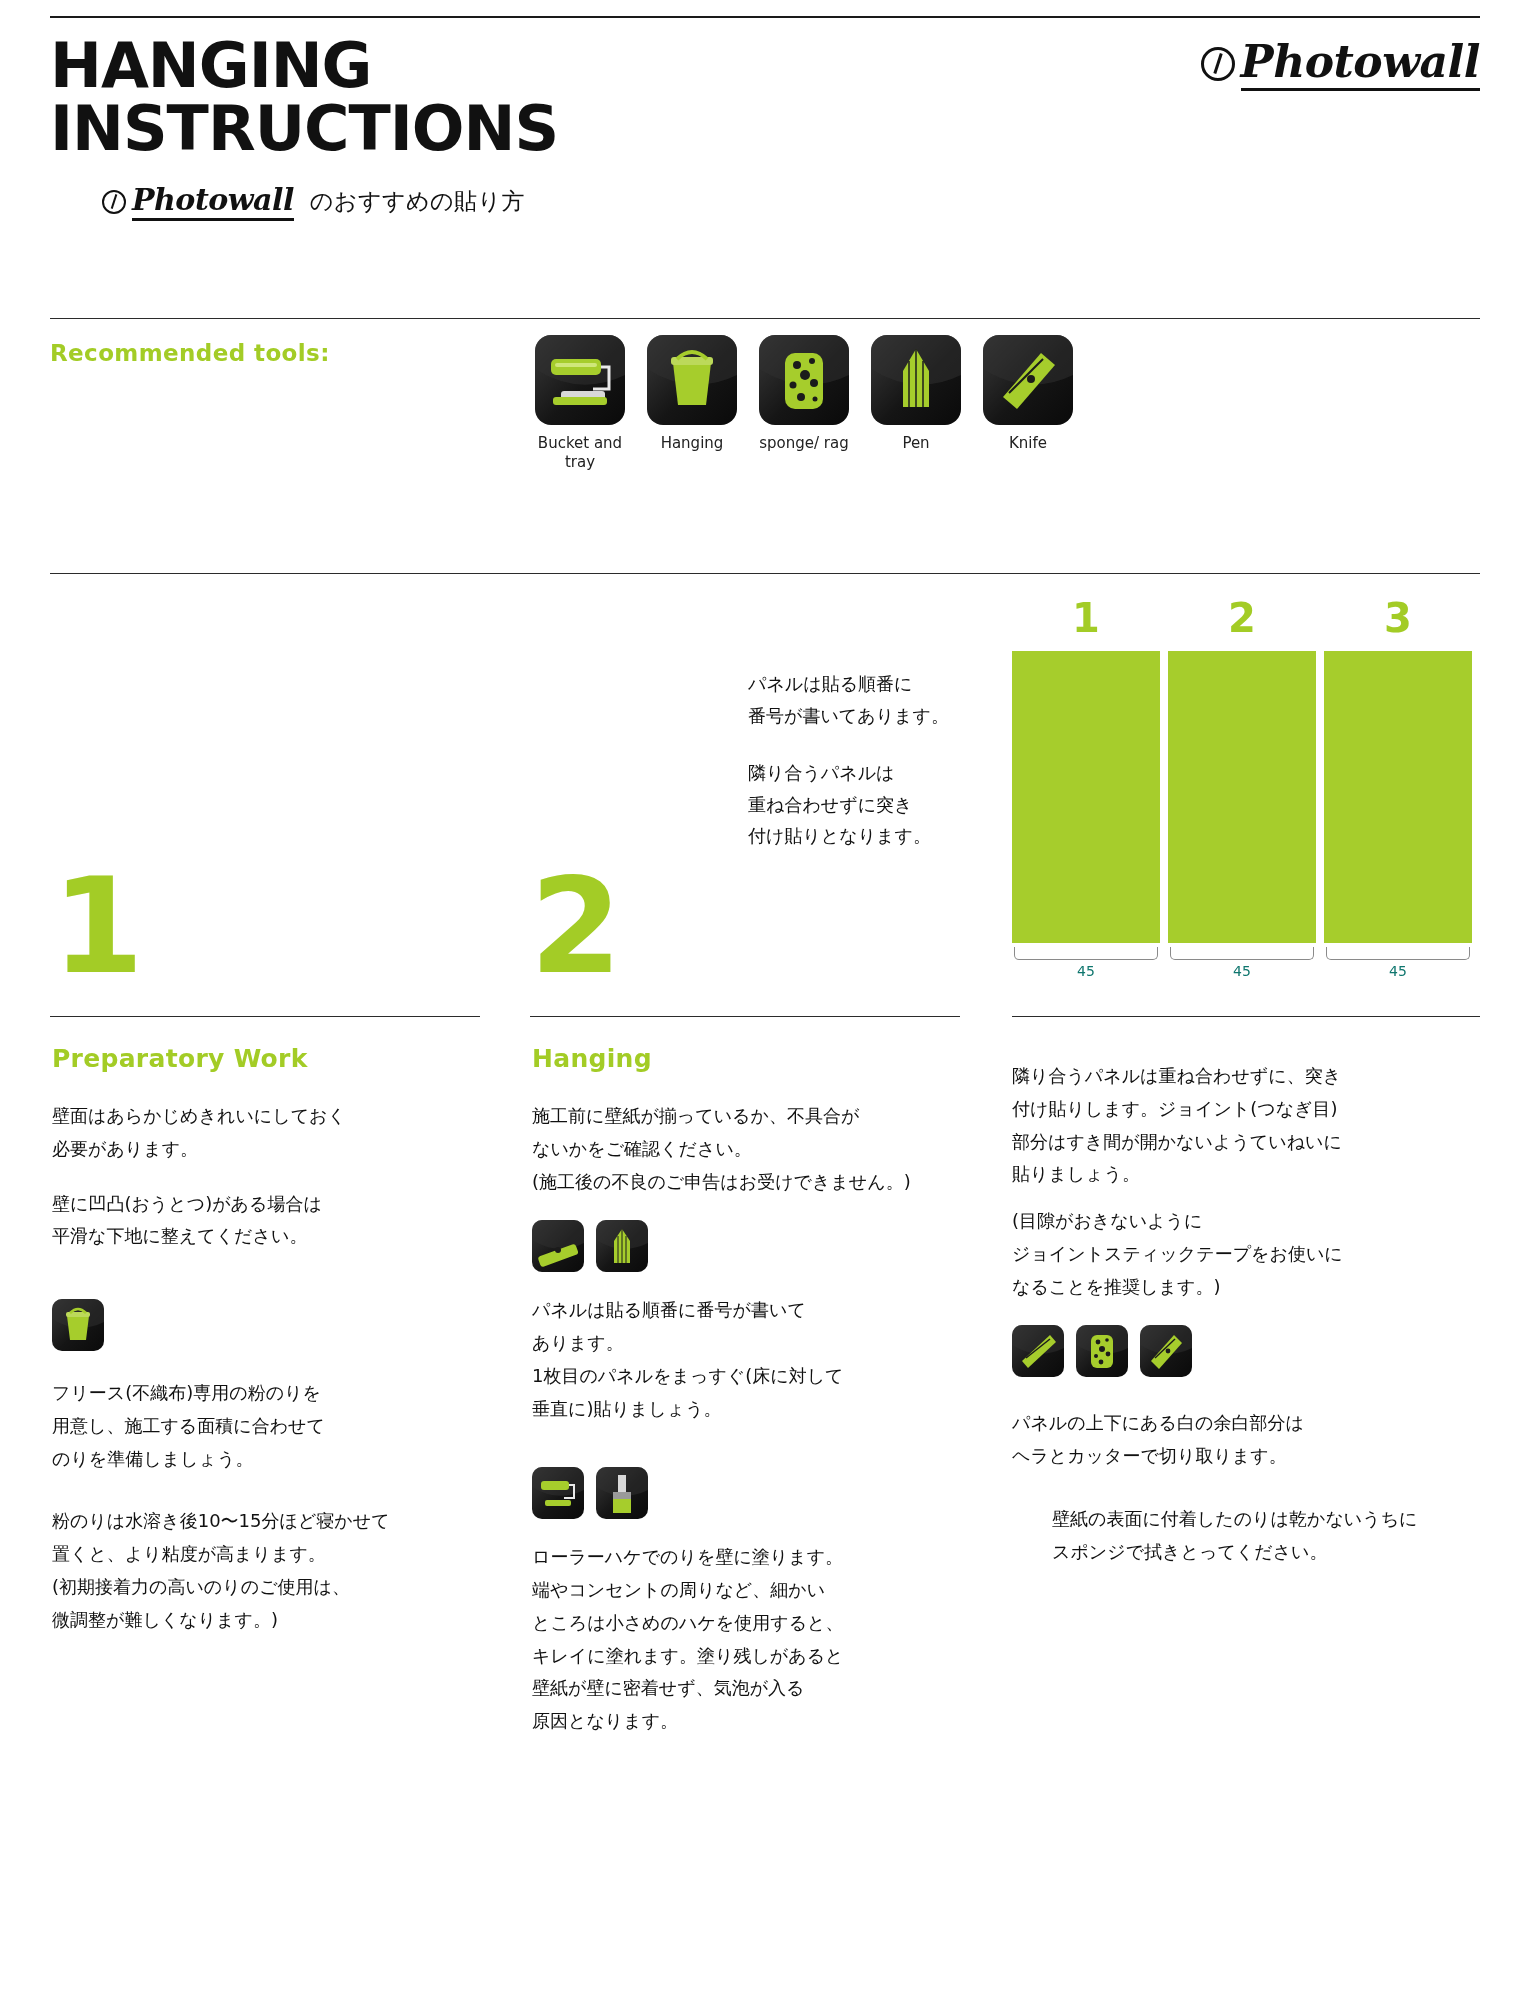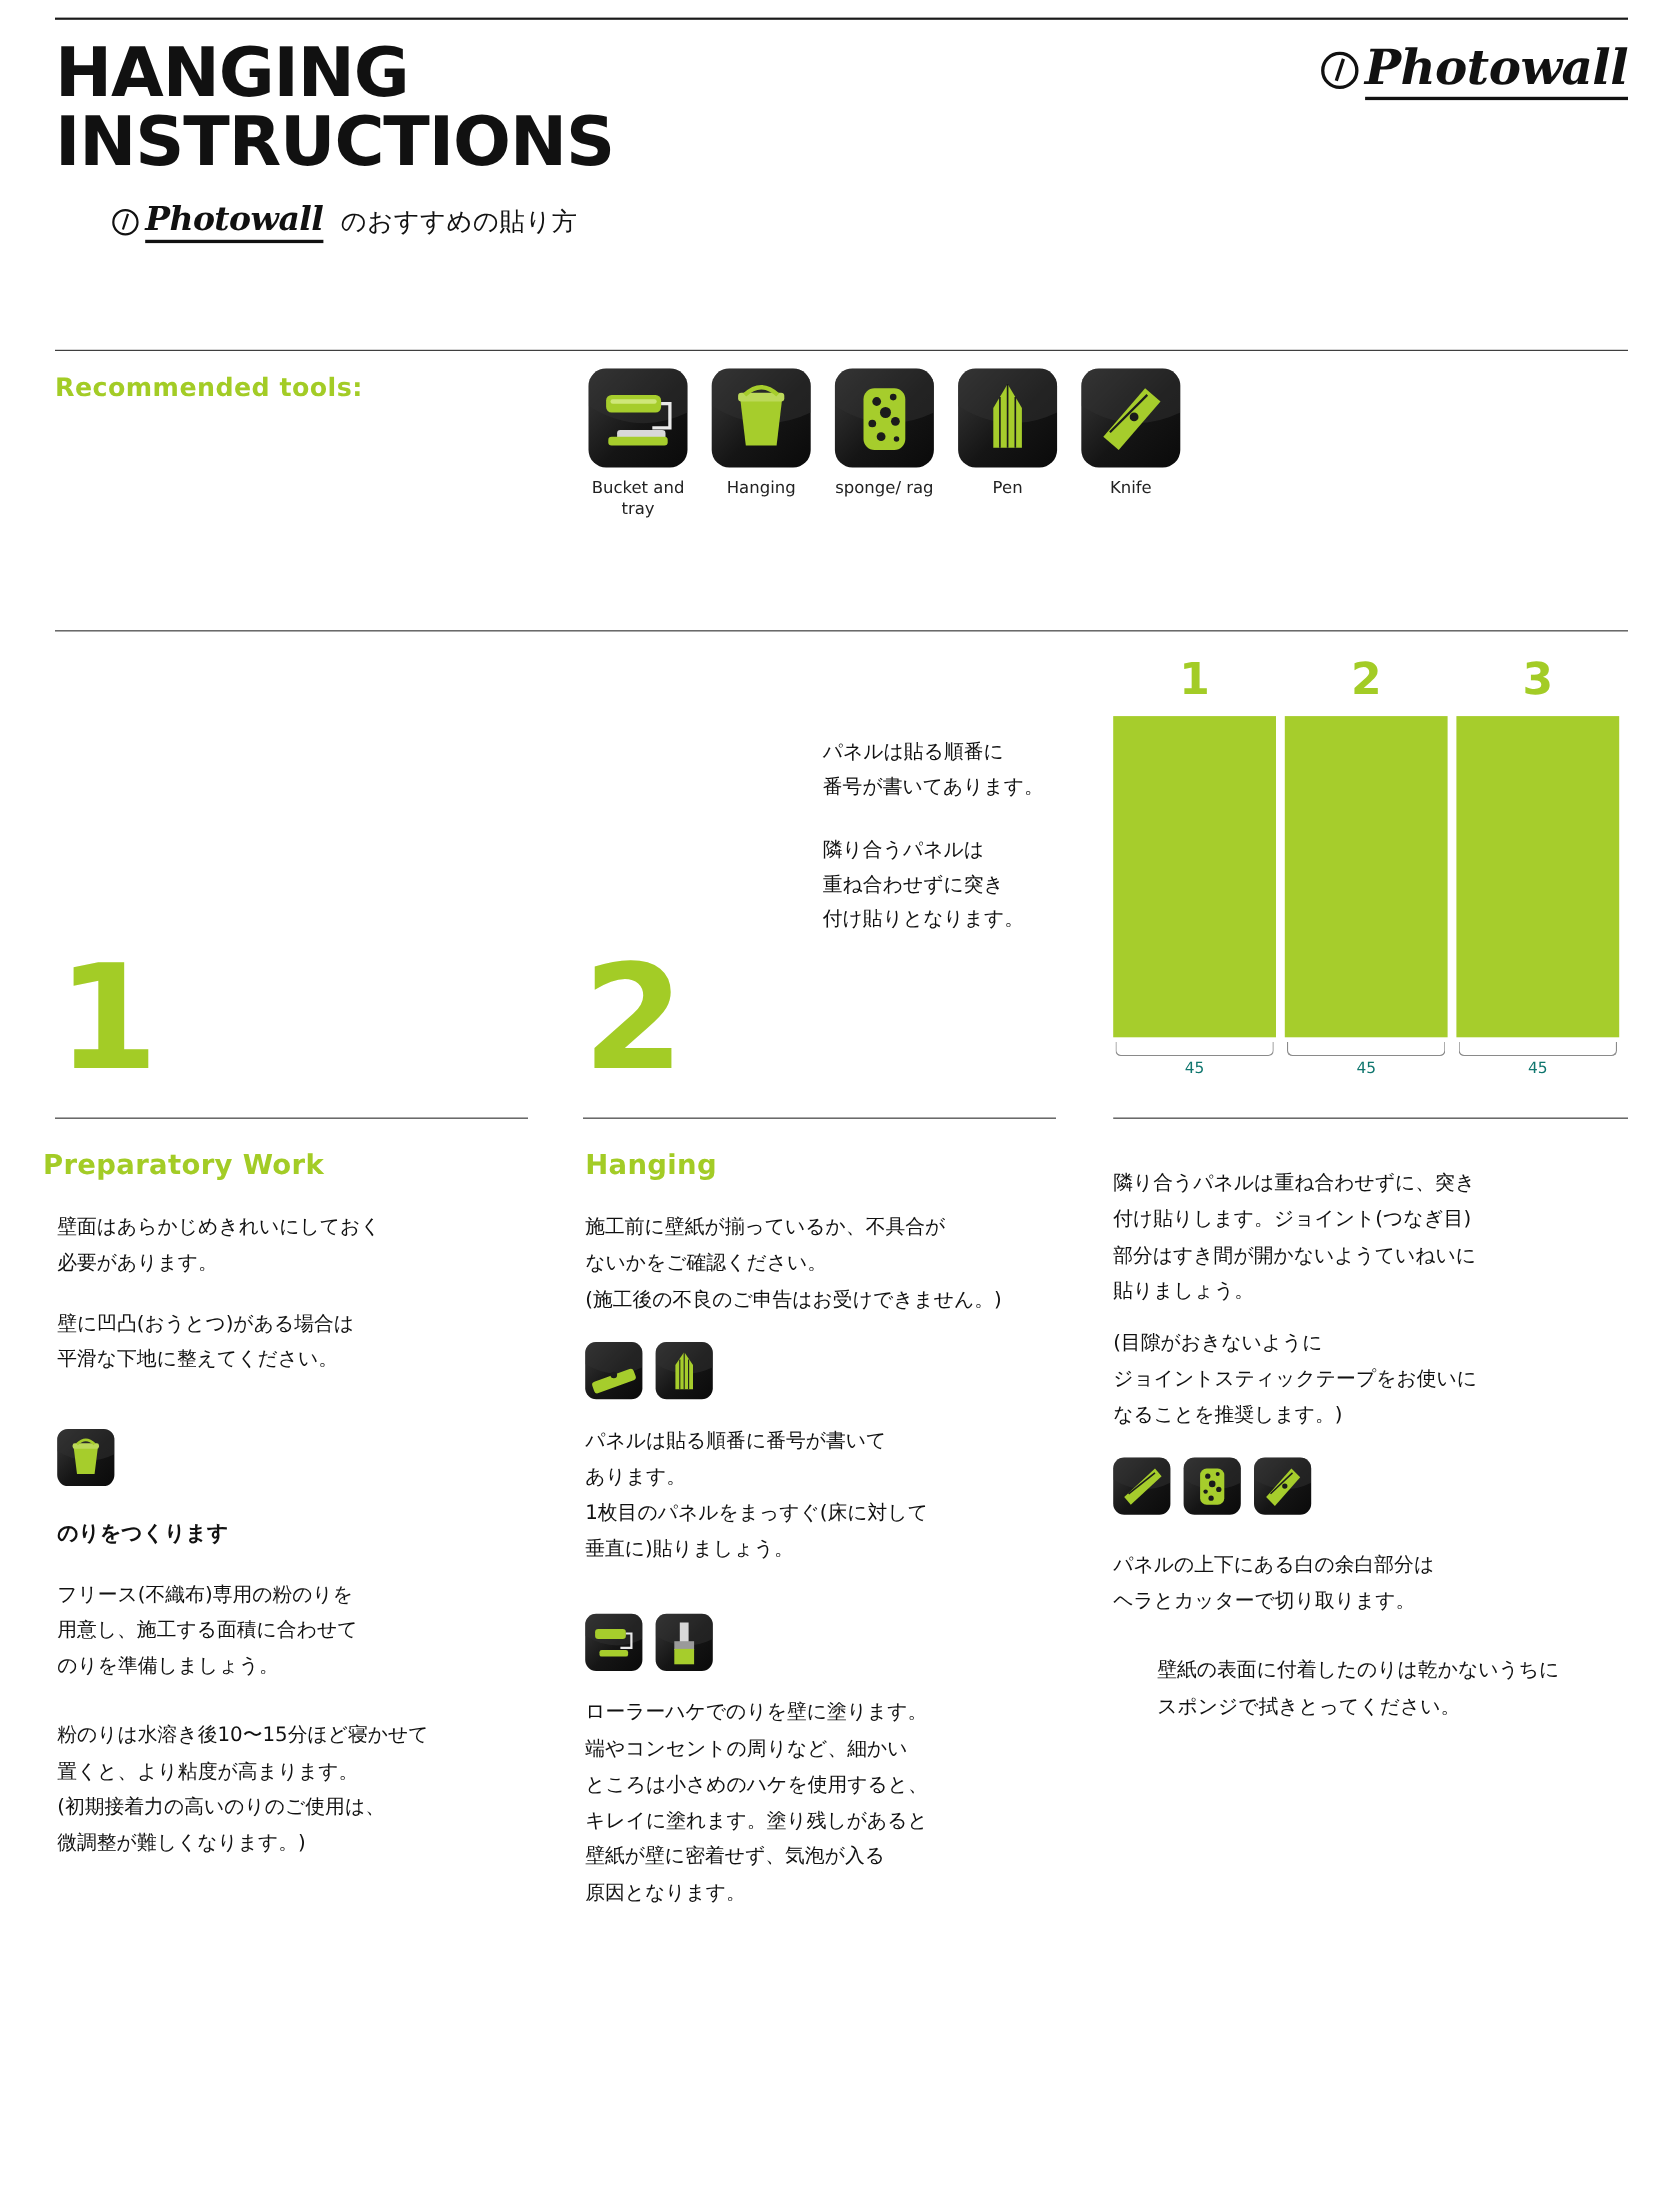--- a/index.html
+++ b/index.html
@@ -363,41 +363,40 @@
       <div class="m">45</div>
       <div class="m">45</div>
       <div class="m">45</div>
     </div>
   </div>
 
   <div class="rule thin" style="left:50px; top:1016px; width:430px;"></div>
   <div class="rule thin" style="left:530px; top:1016px; width:430px;"></div>
   <div class="rule thin" style="left:1012px; top:1016px; width:468px;"></div>
 
-  <div class="col-head" style="left:39px; top:1044px;">Preparatory Work</div>
+  <div class="col-head" style="left:52px; top:1044px;">Preparatory Work</div>
   <div class="col-head" style="left:532px; top:1044px;">Hanging</div>
 
   <div class="col" style="left:52px; top:1100px; width:420px;">
     <p style="white-space:pre-line;">壁面はあらかじめきれいにしておく
 必要があります。</p>
     <p style="white-space:pre-line;">壁に凹凸(おうとつ)がある場合は
 平滑な下地に整えてください。</p>
 
     <div class="mini-row" style="margin-top:46px; margin-bottom:26px;">
       <span class="mini">
         <svg viewBox="0 0 52 52" width="52" height="52" aria-hidden="true">
           <path d="M0 0 H52 V23 Q26 36 0 20 Z" fill="#2f2f2f" opacity="0.55"></path>
           <path d="M15 17 h22 l-3 24 h-16 Z" fill="#a6cd2c"></path>
           <rect x="14" y="13" width="24" height="5" rx="2" fill="#bcd95a"></rect>
           <path d="M18 14 q8 -8 16 0" stroke="#a6cd2c" stroke-width="2.5" fill="none"></path>
         </svg>
       </span>
     </div>
 
-    <p class="strong-jp">のりをつくります</p>
     <p style="white-space:pre-line;">フリース(不織布)専用の粉のりを
 用意し、施工する面積に合わせて
 のりを準備しましょう。</p>
     <p style="white-space:pre-line; margin-top:30px;">粉のりは水溶き後10〜15分ほど寝かせて
 置くと、より粘度が高まります。
 (初期接着力の高いのりのご使用は、
 微調整が難しくなります。)</p>
   </div>
 
   <div class="col" style="left:532px; top:1100px; width:455px;">

